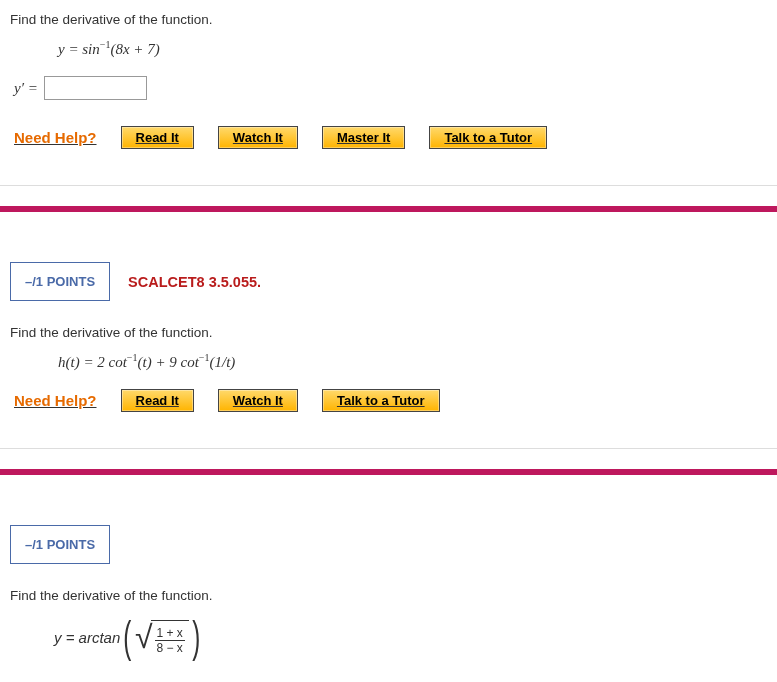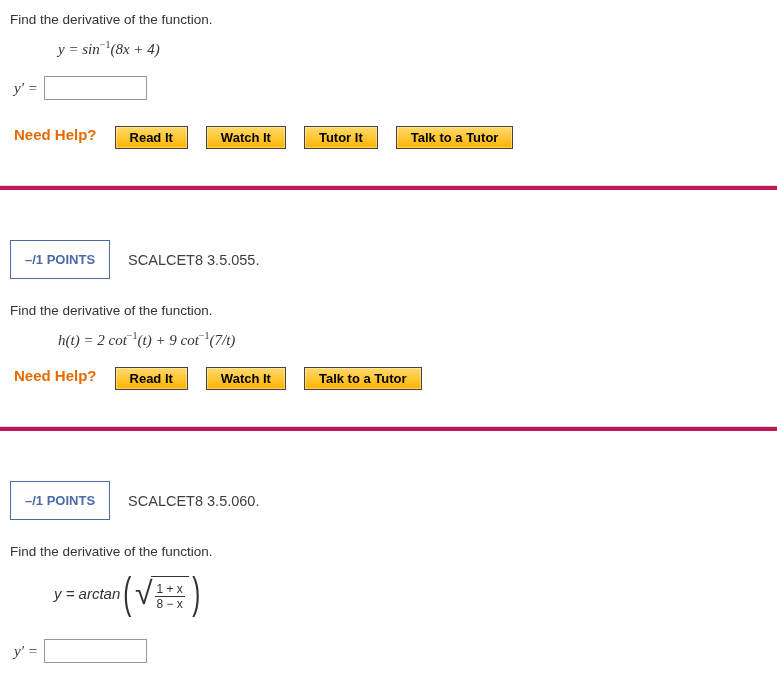--- a/index.html
+++ b/index.html
@@ -40,23 +40,24 @@
   .answer-row input {
     margin-left: 6px;
     width: 95px;
     height: 20px;
     border: 1px solid #999;
     font-size: 13px;
     padding: 1px 3px;
   }
   .need-help-row {
     display: flex;
-    align-items: flex-start;
-    gap: 18px;
+    align-items: center;
+    gap: 24px;
     margin-left: 4px;
+    text-decoration: underline;
   }
   .need-help-label {
     color: #e66a00;
     font-weight: bold;
     font-size: 15px;
   }
   .help-btn {
     background: linear-gradient(#ffd96b, #ffb400);
     border: 1px solid #444;
     font-size: 13px;
@@ -75,26 +76,27 @@
   .points-box {
     border: 1.5px solid #4a6aa8;
     background: #fff;
     color: #4a6aa8;
     font-weight: bold;
     font-size: 13px;
     padding: 11px 14px;
     margin-right: 18px;
   }
   .ref-label {
-    font-weight: normal;
+    font-weight: bold;
     font-size: 14.5px;
-    color: #404040;
+    color: #b91c1c;
   }
   .divider {
-    border-top: 4px solid #be185d;
+    border-top: 6px solid #be185d;
+    margin-top: 20px;
   }
   
   .arctan-line {
     display: flex;
     align-items: center;
     margin: 12px 0 24px 44px;
     font-family: Liberation Sans, sans-serif;
     font-style: italic;
     font-size: 15px;
   }
@@ -134,56 +136,55 @@
   }
   .fraction .num { border-bottom: 1px solid #333; }
   .upright { font-style: normal; }
 </style>
 </head>
 <body>
 
 <div class="section" style="padding-top:6px;">
   <div class="prompt">Find the derivative of the function.</div>
   <div class="math-line">
-    <span>y = sin</span><sup>−1</sup><span>(8x + 4)</span>
+    <span>y = sin</span><sup>−1</sup><span>(8x + 7)</span>
   </div>
   <div class="answer-row">
     <span>y′ =</span>
     <input type="text" value="" style="">
   </div>
   <div class="need-help-row">
     <span class="need-help-label">Need Help?</span>
     <button class="help-btn">Read It</button>
     <button class="help-btn">Watch It</button>
-    <button class="help-btn">Tutor It</button>
+    <button class="help-btn">Master It</button>
     <button class="help-btn">Talk to a Tutor</button>
   </div>
 </div>
 
 <div class="section divider">
   <div class="header-row">
     <div class="points-box">–/1 POINTS</div>
     <div class="ref-label">SCALCET8 3.5.055.</div>
   </div>
   <div class="prompt">Find the derivative of the function.</div>
   <div class="math-line">
-    <span>h(t) = 2 cot</span><sup>−1</sup><span>(t) + 9 cot</span><sup>−1</sup><span>(7/t)</span>
+    <span>h(t) = 2 cot</span><sup>−1</sup><span>(t) + 9 cot</span><sup>−1</sup><span>(1/t)</span>
   </div>
   <div class="need-help-row">
     <span class="need-help-label">Need Help?</span>
     <button class="help-btn">Read It</button>
     <button class="help-btn">Watch It</button>
     <button class="help-btn">Talk to a Tutor</button>
   </div>
 </div>
 
 <div class="section divider" style="border-bottom:none;">
   <div class="header-row">
     <div class="points-box">–/1 POINTS</div>
-    <div class="ref-label">SCALCET8 3.5.060.</div>
   </div>
   <div class="prompt">Find the derivative of the function.</div>
 
   <div class="arctan-line">
     <span>y = arctan</span>
     <span class="big-paren upright">(</span>
     <span class="radical">
       <span class="radical-sign">√</span>
       <span class="radicand">
         <span class="fraction">

